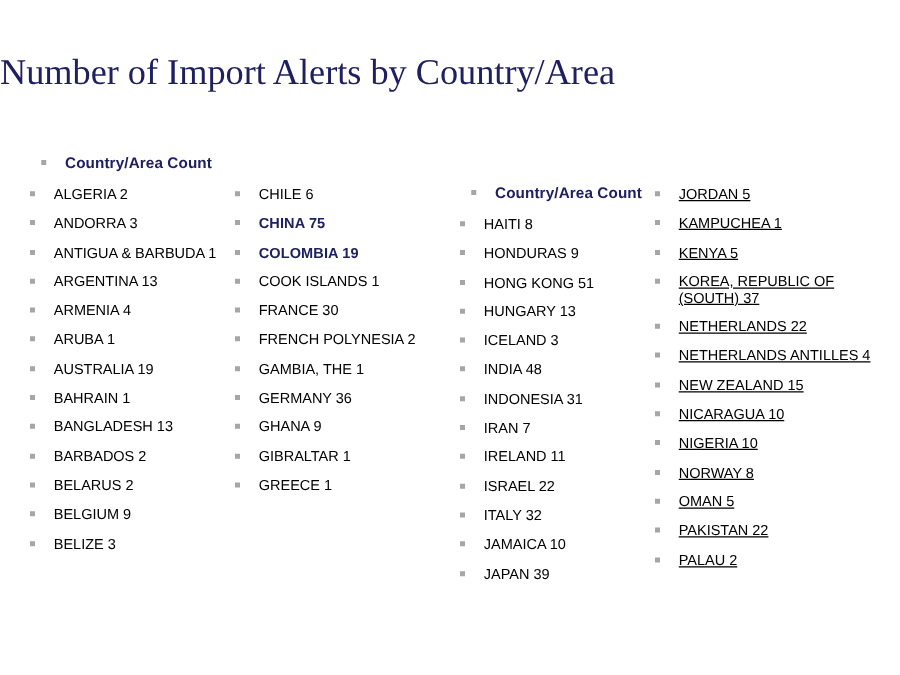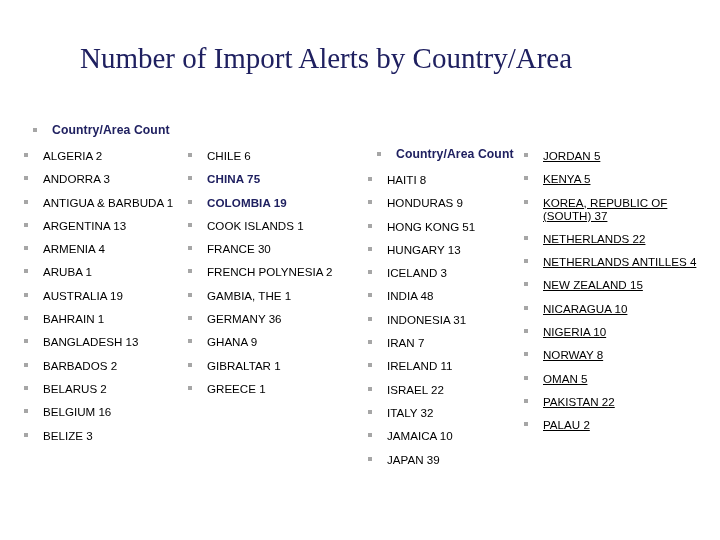--- a/index.html
+++ b/index.html
@@ -19,21 +19,21 @@
     left: 0; top: 0;
     width: 720px;
     height: 540px;
     background: #ffffff;
   }
   #slide-title {
     position: absolute;
     left: 0;
     top: 40px;
     width: 652px;
-    text-align: center;
+    text-align: left;
     font-family: "Liberation Serif", serif;
     font-size: 29px;
     line-height: 36px;
     color: #1f2060;
     white-space: nowrap;
   }
   #columns {
     position: absolute;
     left: 0;
     top: 124px;
@@ -146,21 +146,21 @@
         <div class="item">
           <span class="bullet"></span>
           <span class="txt">BARBADOS 2</span>
         </div>
         <div class="item">
           <span class="bullet"></span>
           <span class="txt">BELARUS 2</span>
         </div>
         <div class="item">
           <span class="bullet"></span>
-          <span class="txt">BELGIUM 16</span>
+          <span class="txt">BELGIUM 9</span>
         </div>
         <div class="item">
           <span class="bullet"></span>
           <span class="txt">BELIZE 3</span>
         </div>
       </div>
       <div class="col col-1" style="top: 0px;">
         <div class="item header spacer">
           <span class="txt">&nbsp;</span>
         </div>
@@ -270,20 +270,24 @@
       <div class="col col-3" style="top: 0px;">
         <div class="item header spacer">
           <span class="txt">&nbsp;</span>
         </div>
         <div class="item">
           <span class="bullet"></span>
           <span class="txt">JORDAN 5</span>
         </div>
         <div class="item">
           <span class="bullet"></span>
+          <span class="txt">KAMPUCHEA 1</span>
+        </div>
+        <div class="item">
+          <span class="bullet"></span>
           <span class="txt">KENYA 5</span>
         </div>
         <div class="item">
           <span class="bullet"></span>
           <span class="txt">KOREA, REPUBLIC OF (SOUTH) 37</span>
         </div>
         <div class="item">
           <span class="bullet"></span>
           <span class="txt">NETHERLANDS 22</span>
         </div>

